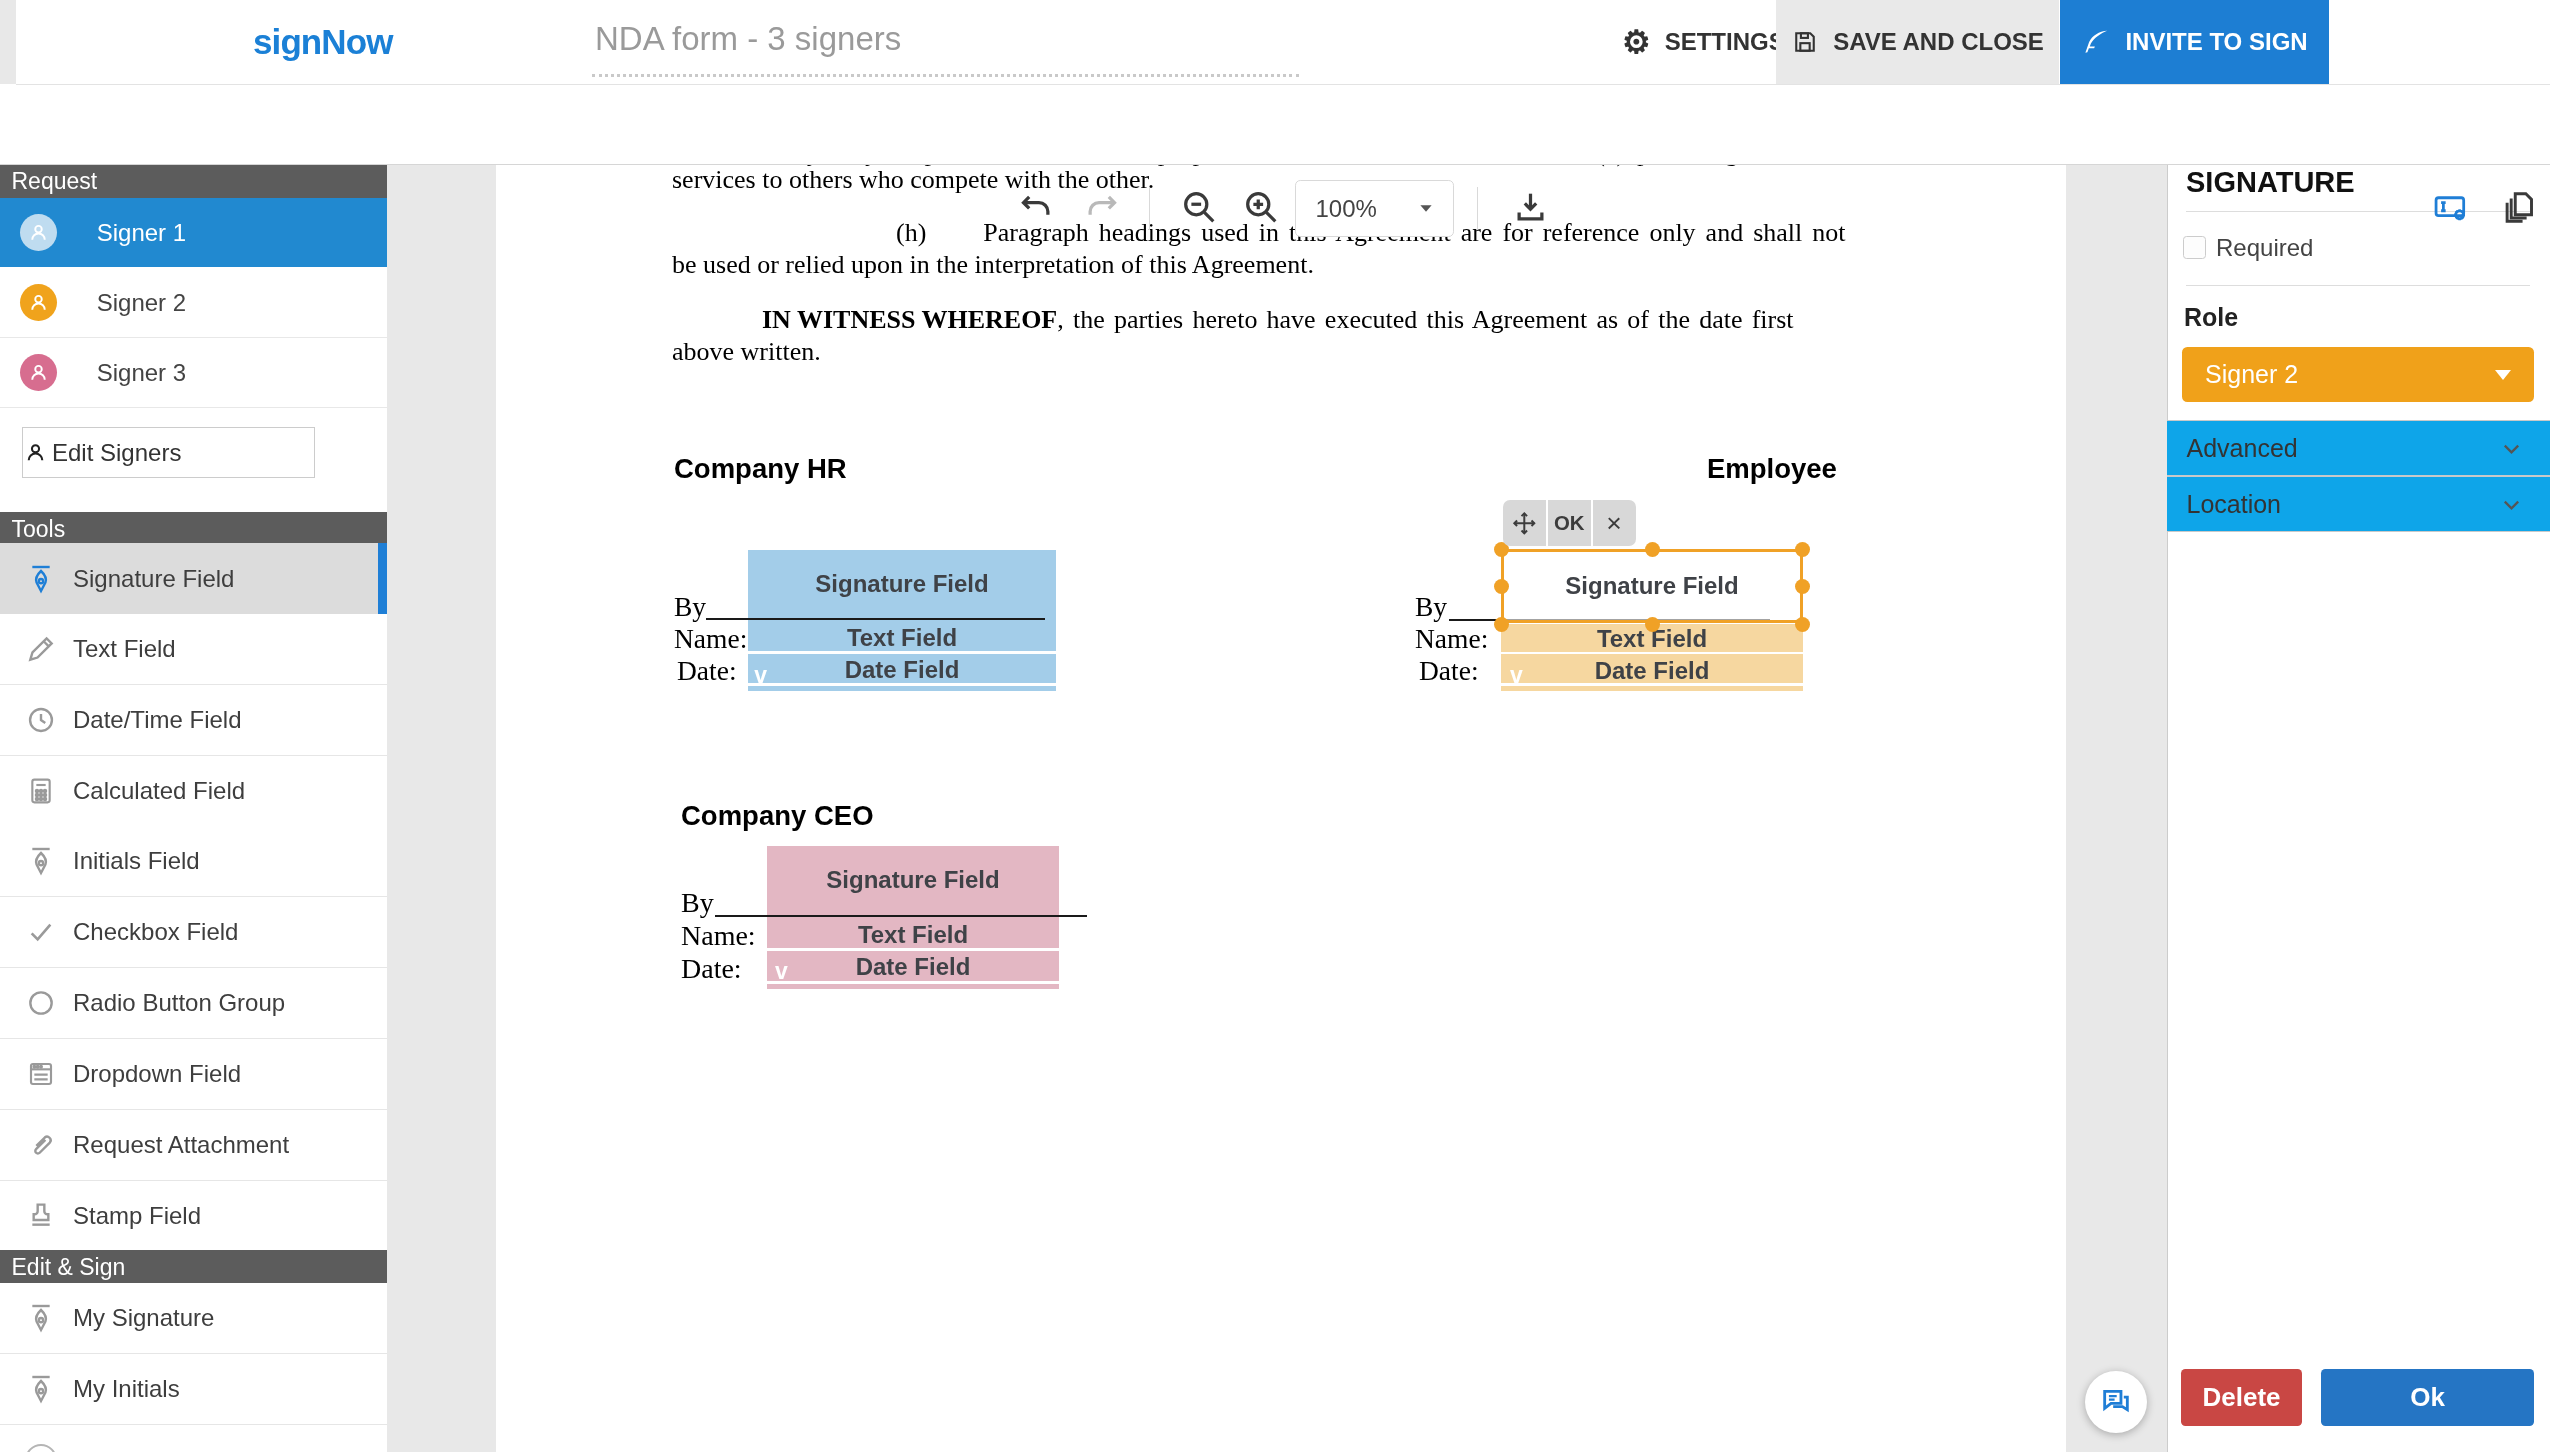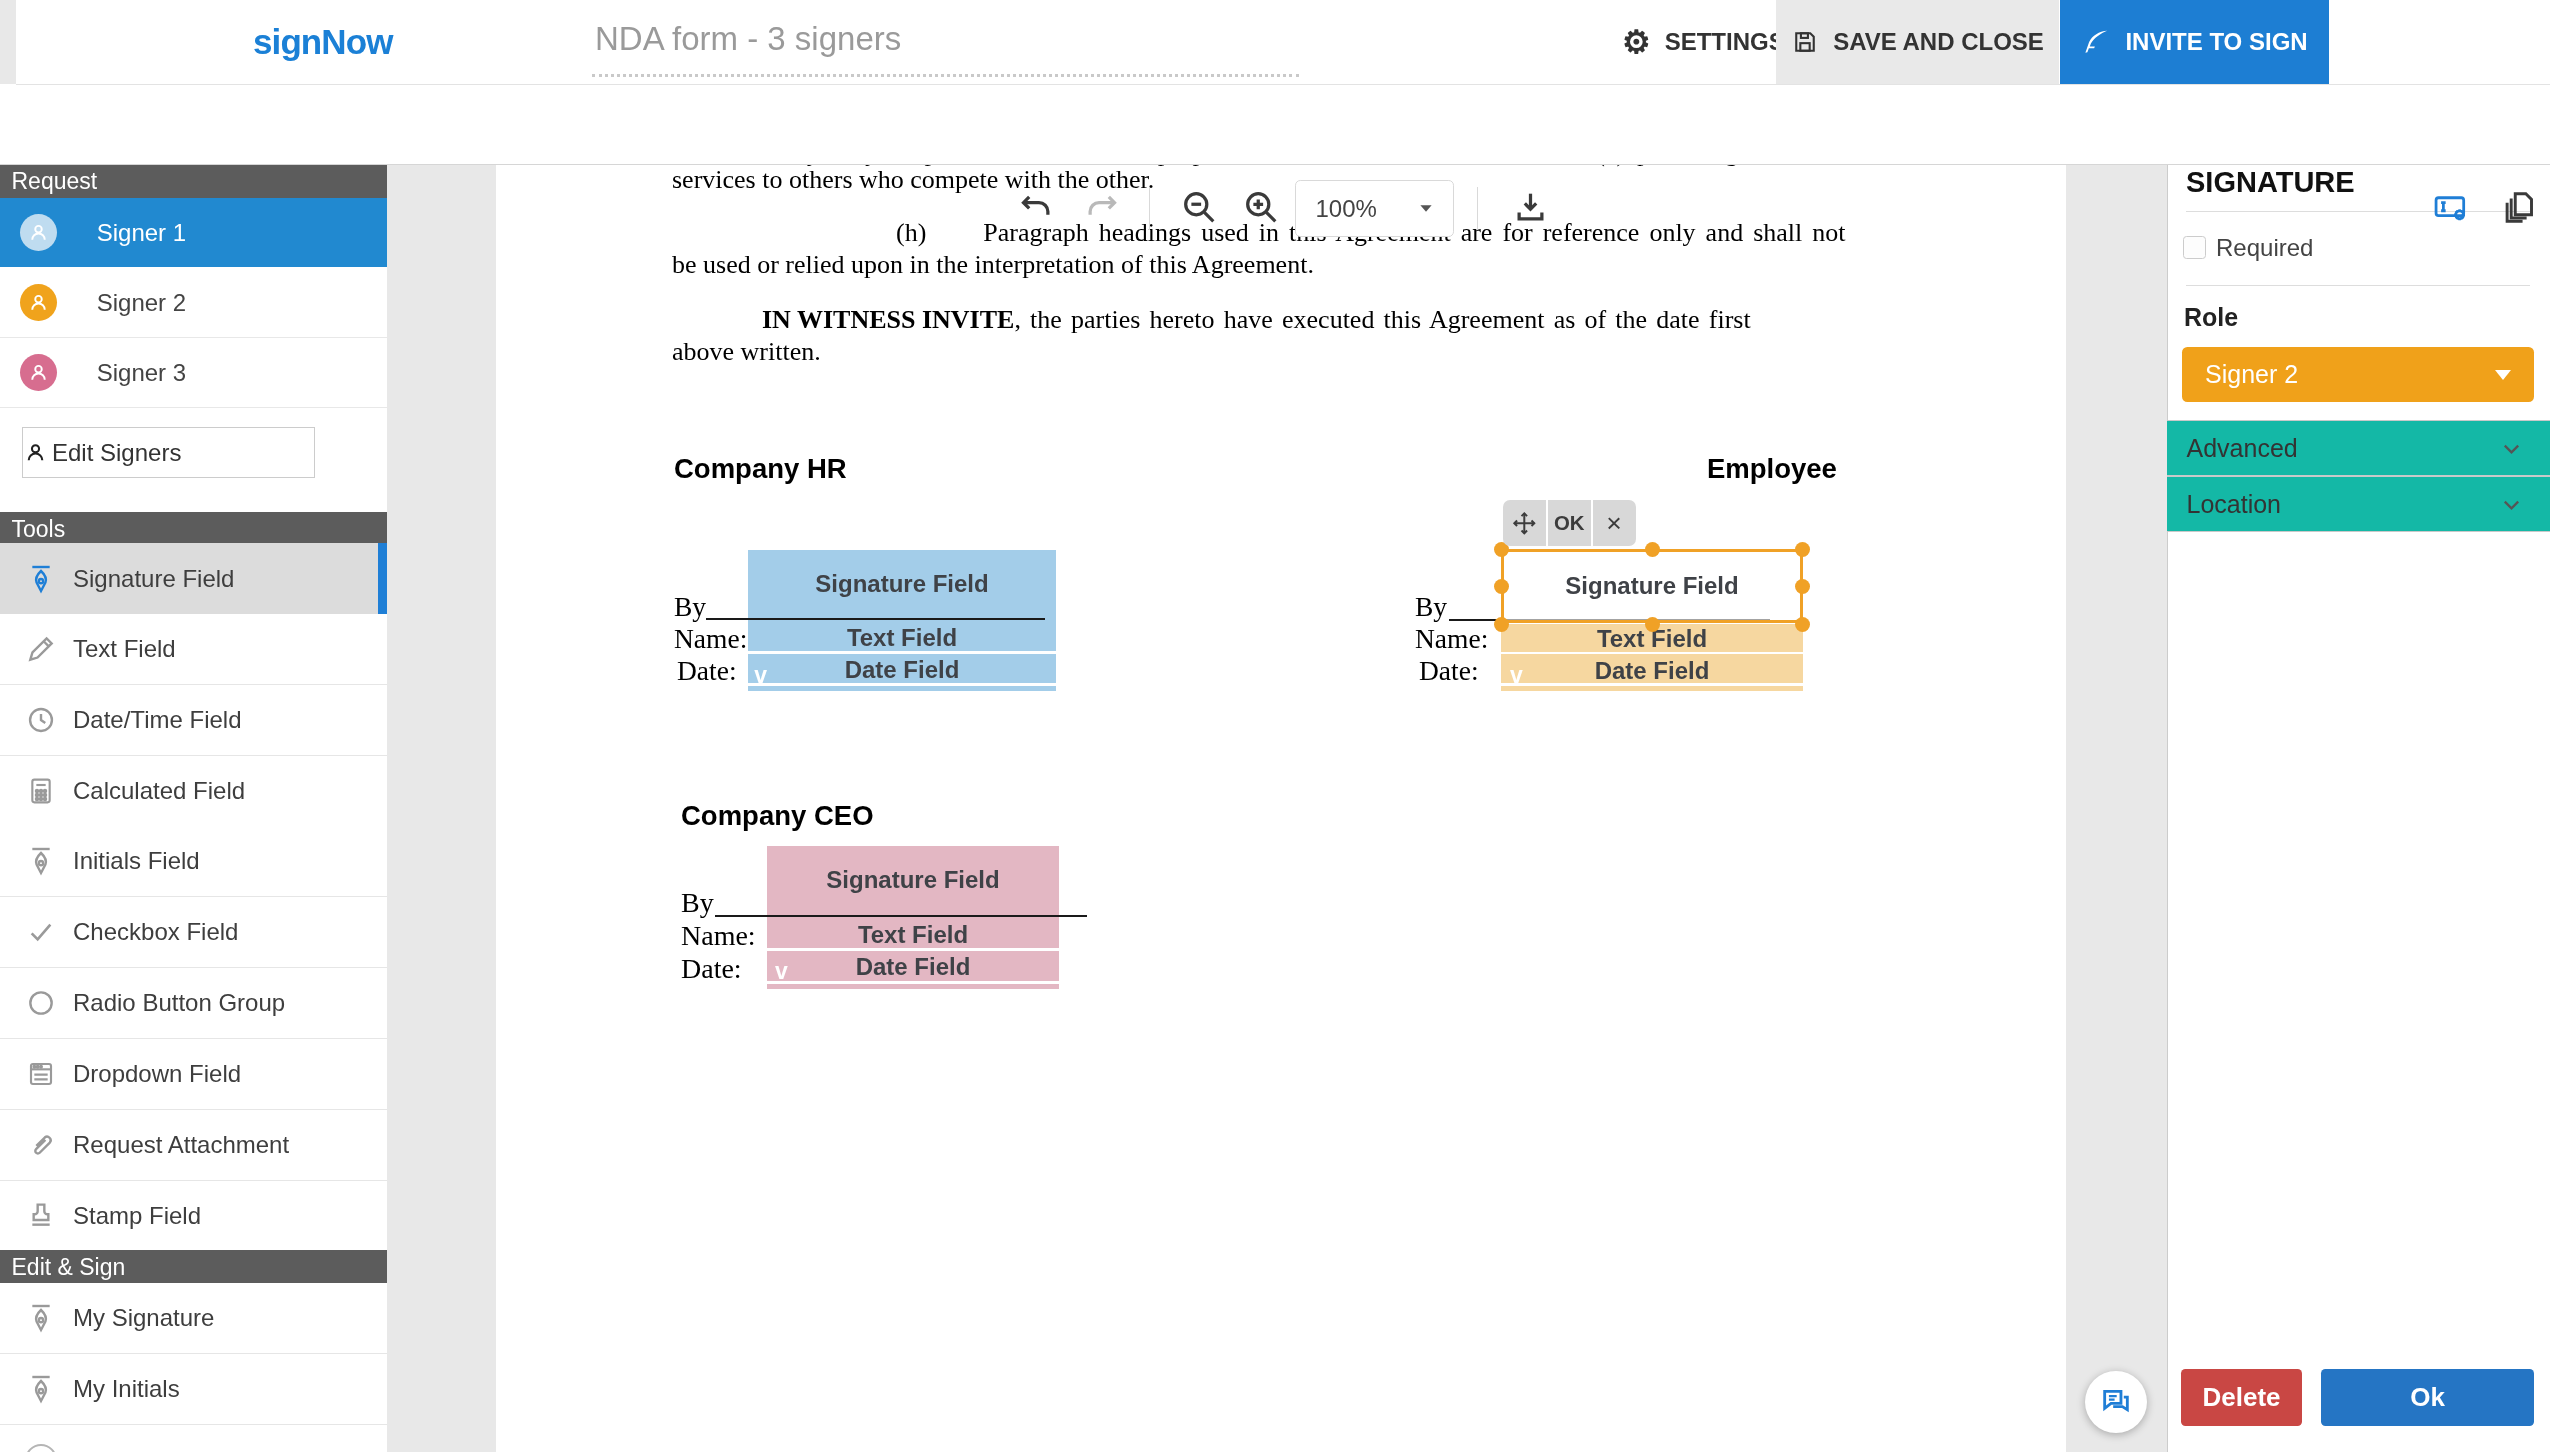--- a/index.html
+++ b/index.html
@@ -59,40 +59,40 @@
   
   .panel{left:2167px;top:164px;width:383px;height:1288px;background:#fff;border-left:0.9px solid #ccc;z-index:20;box-sizing:border-box;}
   .panel-title{left:2186px;top:166px;font-size:29px;font-weight:bold;color:#111;}
   .panel-divider{left:2186px;width:344px;height:0.9px;background:#ddd;}
   .chk{left:2183px;top:236px;width:23px;height:23px;border:1.8px solid #ccc;border-radius:3.5px;background:#fdfdfd;cursor:pointer;box-sizing:border-box;}
   .chk-label{left:2216px;top:234px;font-size:24px;color:#444;}
   .role-label{left:2184px;top:303px;font-size:25px;font-weight:bold;color:#222;}
   .role-dd{left:2182px;top:347px;width:352px;height:55px;background:#f0a11a;border-radius:5.3px;display:flex;align-items:center;justify-content:space-between;padding:0 23px;box-sizing:border-box;cursor:pointer;}
   .role-dd-text{color:#fff;font-size:25px;}
   .role-caret{width:0;height:0;border-left:8.9px solid transparent;border-right:8.9px solid transparent;border-top:10.6px solid #fff;}
-  .acc-bar{left:2167px;width:383px;height:56px;background:#14b8a6;border-top:0.9px solid #c9c9c9;border-bottom:0.9px solid #c9c9c9;display:flex;align-items:center;justify-content:space-between;padding:0 26.6px 0 19.5px;box-sizing:border-box;font-size:25px;color:#333;cursor:pointer;}
+  .acc-bar{left:2167px;width:383px;height:56px;background:#0ea5e9;border-top:0.9px solid #c9c9c9;border-bottom:0.9px solid #c9c9c9;display:flex;align-items:center;justify-content:space-between;padding:0 26.6px 0 19.5px;box-sizing:border-box;font-size:25px;color:#333;cursor:pointer;}
   .panel-btn{top:1369px;height:57px;border-radius:4.4px;display:flex;align-items:center;justify-content:center;color:#fff;font-size:26px;font-weight:bold;cursor:pointer;}
   .delete-btn{left:2181px;width:121px;background:#c94744;}
   .ok-btn{left:2321px;width:213px;background:#2575c4;}
   .fab{left:2085px;top:1371px;width:62px;height:62px;border-radius:50%;background:#fff;box-shadow:0 1.8px 8.9px rgba(0,0,0,.28);display:flex;align-items:center;justify-content:center;cursor:pointer;z-index:25;}
 </style>
 </head>
 <body>
 
 <div class="app">
 
   <div class="abs page">
 
     <div class="abs doc-serif" style="left:176px;top:-26px;word-spacing:5.3px;">render to any of your personal or business purposes in addition to the above, and (c) providing of</div>
     <div class="abs doc-serif" style="left:176px;top:0.9px;">services to others who compete with the other.</div>
 
     <div class="abs doc-serif" style="left:400px;top:54px;"><span style="margin-right:57px;">(h)</span><span style="word-spacing:3.5px;">Paragraph headings used in this Agreement are for reference only and shall not</span></div>
     <div class="abs doc-serif" style="left:176px;top:86px;">be used or relied upon in the interpretation of this Agreement.</div>
 
-    <div class="abs doc-serif" style="left:266px;top:141px;"><b>IN WITNESS INVITE</b><span style="word-spacing:2.7px;">, the parties hereto have executed this Agreement as of the date first</span></div>
+    <div class="abs doc-serif" style="left:266px;top:141px;"><b>IN WITNESS WHEREOF</b><span style="word-spacing:2.7px;">, the parties hereto have executed this Agreement as of the date first</span></div>
     <div class="abs doc-serif" style="left:176px;top:173px;">above written.</div>
 
     <div class="abs doc-heading" style="left:178px;top:289px;">Company HR</div>
 
     <div class="abs" style="left:252px;top:386px;width:308px;height:141px;background:#a3cde9;z-index:3;">
       <div class="overlay-label" style="top:20.4px;">Signature Field</div>
       <div class="white-rule" style="left:0;top:101px;width:100%;"></div>
       <div class="overlay-label" style="top:74px;">Text Field</div>
       <div class="white-rule" style="left:0;top:133px;width:100%;"></div>
       <div class="overlay-label" style="top:106px;">Date Field</div>

